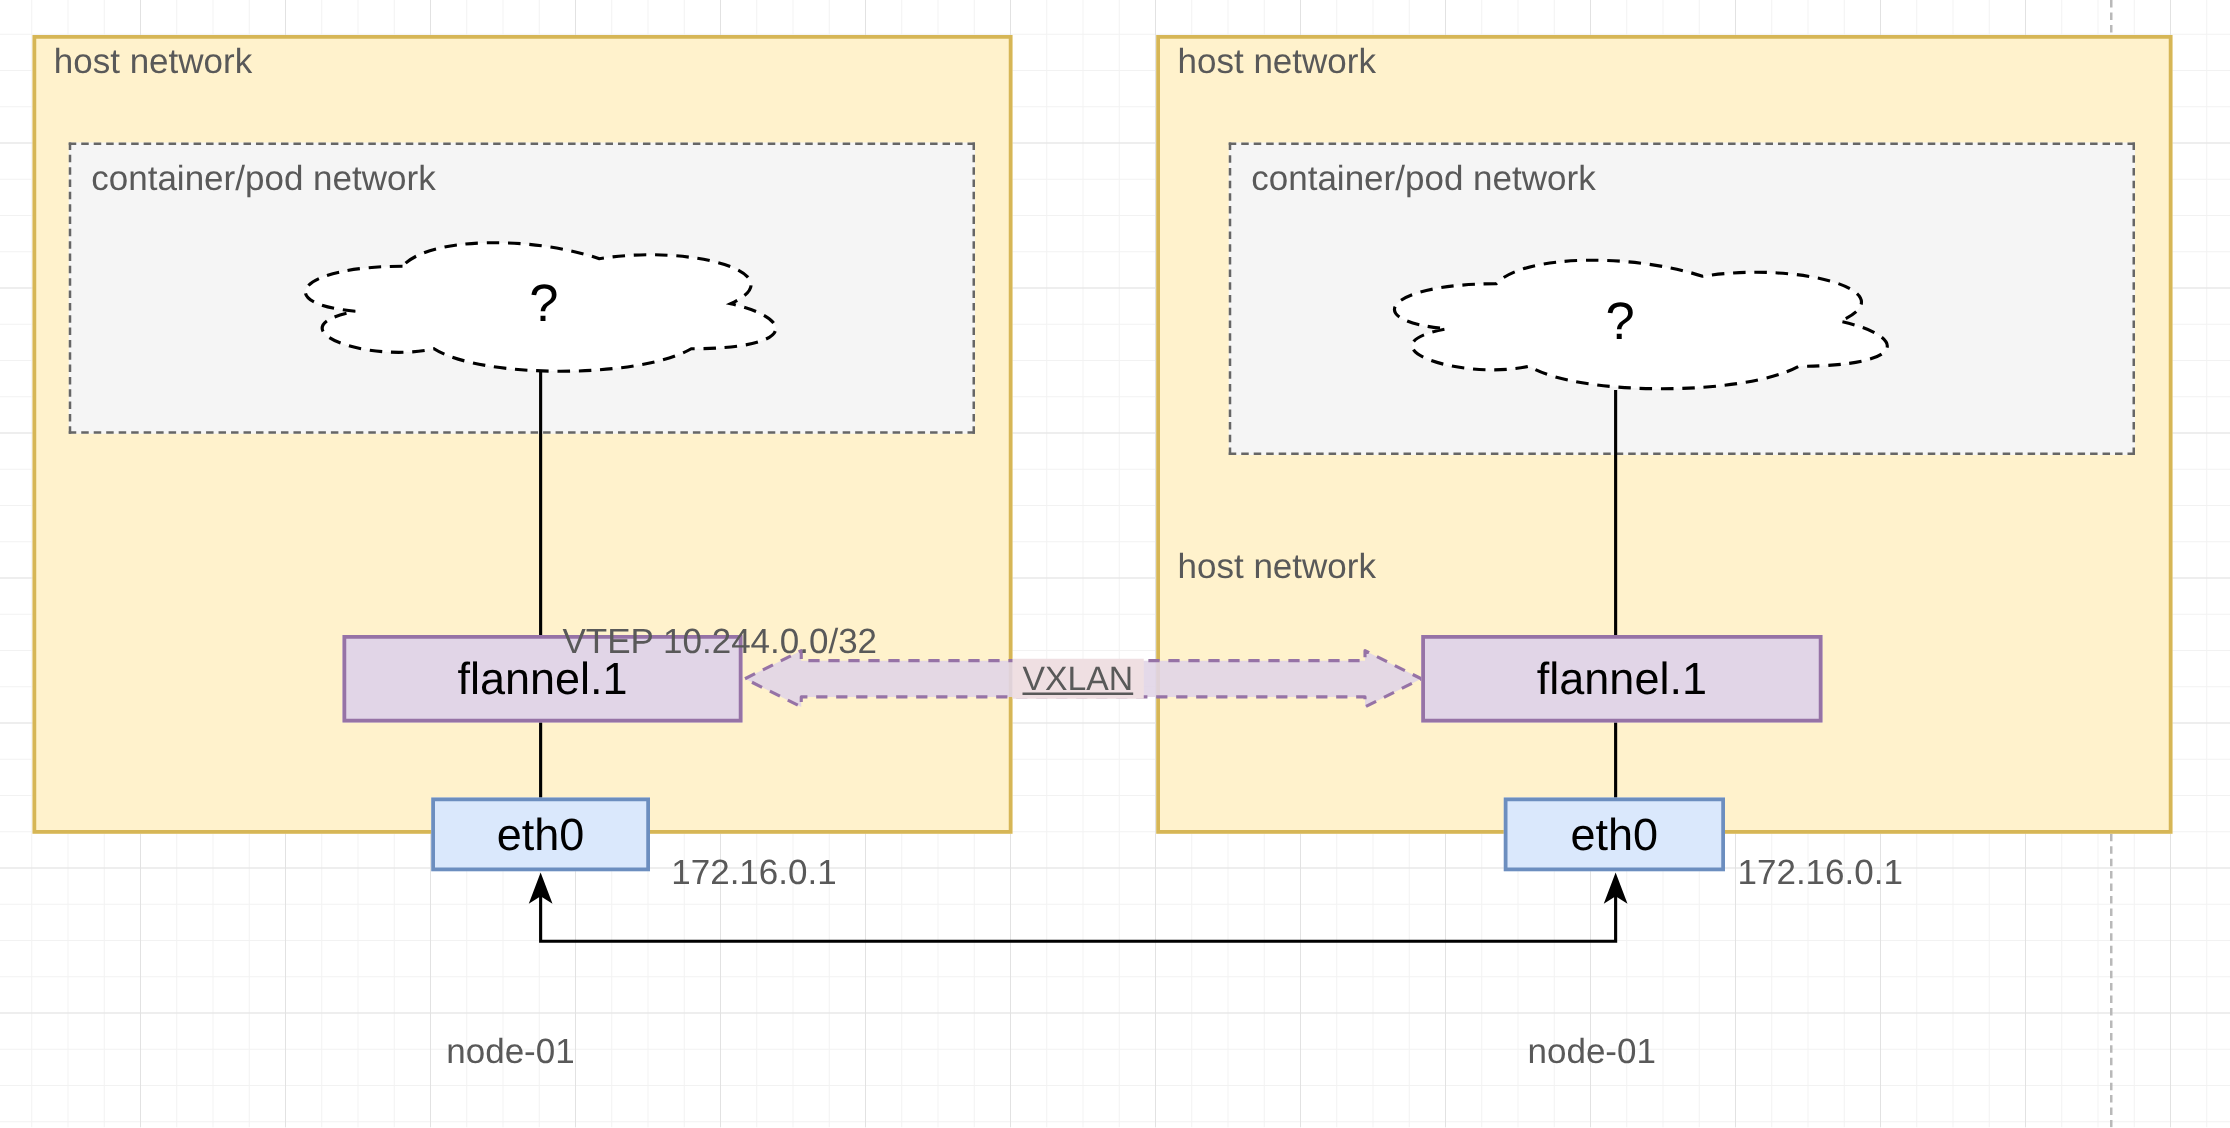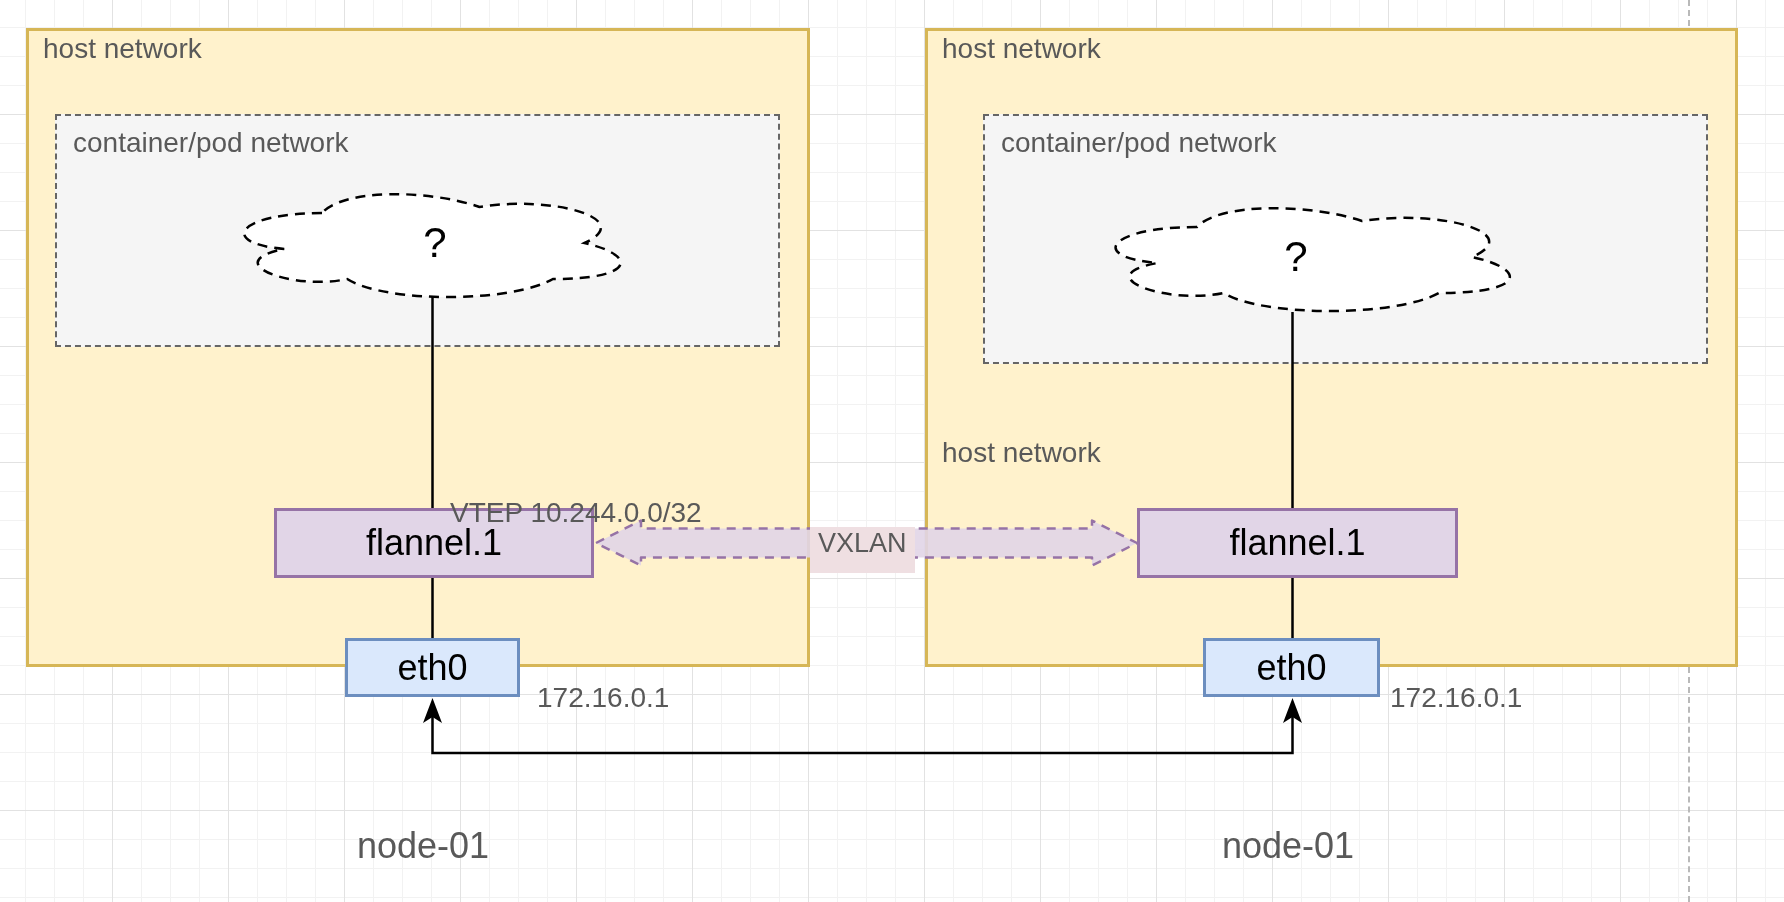--- a/index.html
+++ b/index.html
@@ -23,21 +23,21 @@
   .hostbox{
     background:#FFF2CC;border:3px solid #D6B656;z-index:2;
   }
   .containerbox{
     background:#F5F5F5;border:2px dashed #666666;z-index:3;
   }
   .graylabel{
     color:#595959;font-size:28px;line-height:1.2;white-space:nowrap;z-index:6;
   }
   .biglabel{
-    color:#595959;font-size:36px;line-height:1.2;white-space:nowrap;z-index:6;
+    color:#595959;font-size:28px;line-height:1.2;white-space:nowrap;z-index:6;
   }
   svg.overlay{position:absolute;left:0;top:0;z-index:4;pointer-events:none;}
   .shapebox{
     display:flex;align-items:center;justify-content:center;
     color:#000;font-size:36px;line-height:1;z-index:5;
   }
   .bridge{background:#E1D5E7;border:3px solid #9673A6;}
   .nic{background:#DAE8FC;border:3px solid #6C8EBF;}
   .qmark{
     color:#000;font-size:42px;line-height:1;z-index:5;text-align:center;
@@ -88,21 +88,21 @@
 
   <div class="abs graylabel" style="left:450px;top:458px;margin-top:38px;">VTEP 10.244.0.0/32</div>
 
   <div class="abs shapebox bridge" style="left:274px;top:508px;width:320px;height:70px;">
     <span>flannel.1</span>
   </div>
   <div class="abs shapebox bridge" style="left:1137px;top:508px;width:321px;height:70px;">
     <span>flannel.1</span>
   </div>
 
-  <div class="abs vxlanlabel" style="left:810px;top:527px;min-width:74px;height:46px;">VXLAN</div>
+  <div class="abs vxlanlabel" style="left:810px;top:527px;min-width:74px;height:32px;text-decoration:underline;">VXLAN</div>
 
   <div class="abs shapebox nic" style="left:345px;top:638px;width:175px;height:59px;">
     <span>eth0</span>
   </div>
   <div class="abs shapebox nic" style="left:1203px;top:638px;width:177px;height:59px;">
     <span>eth0</span>
   </div>
 
   <div class="abs graylabel" style="left:537px;top:681px;">172.16.0.1</div>
   <div class="abs graylabel" style="left:1390px;top:681px;">172.16.0.1</div>

